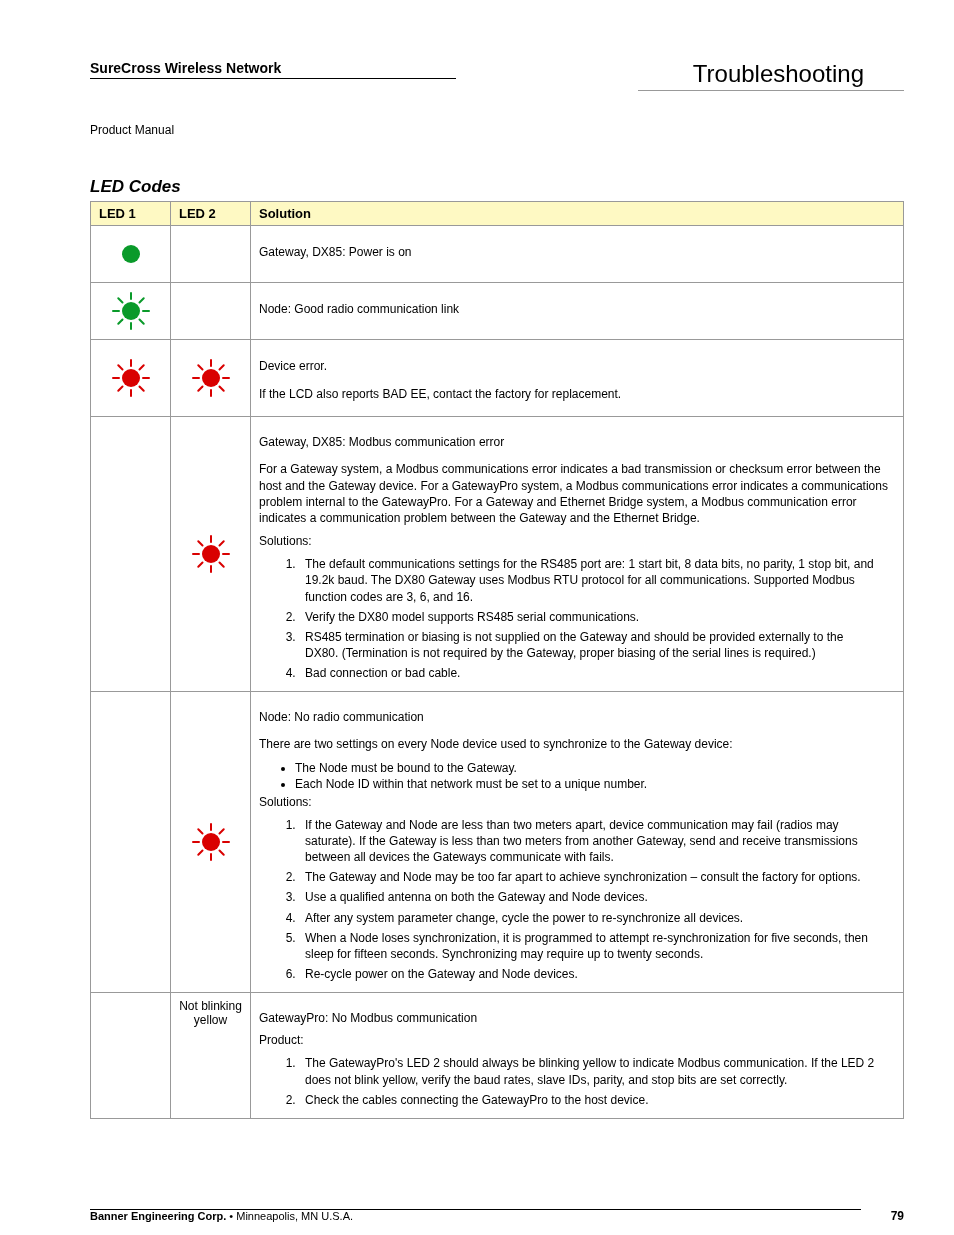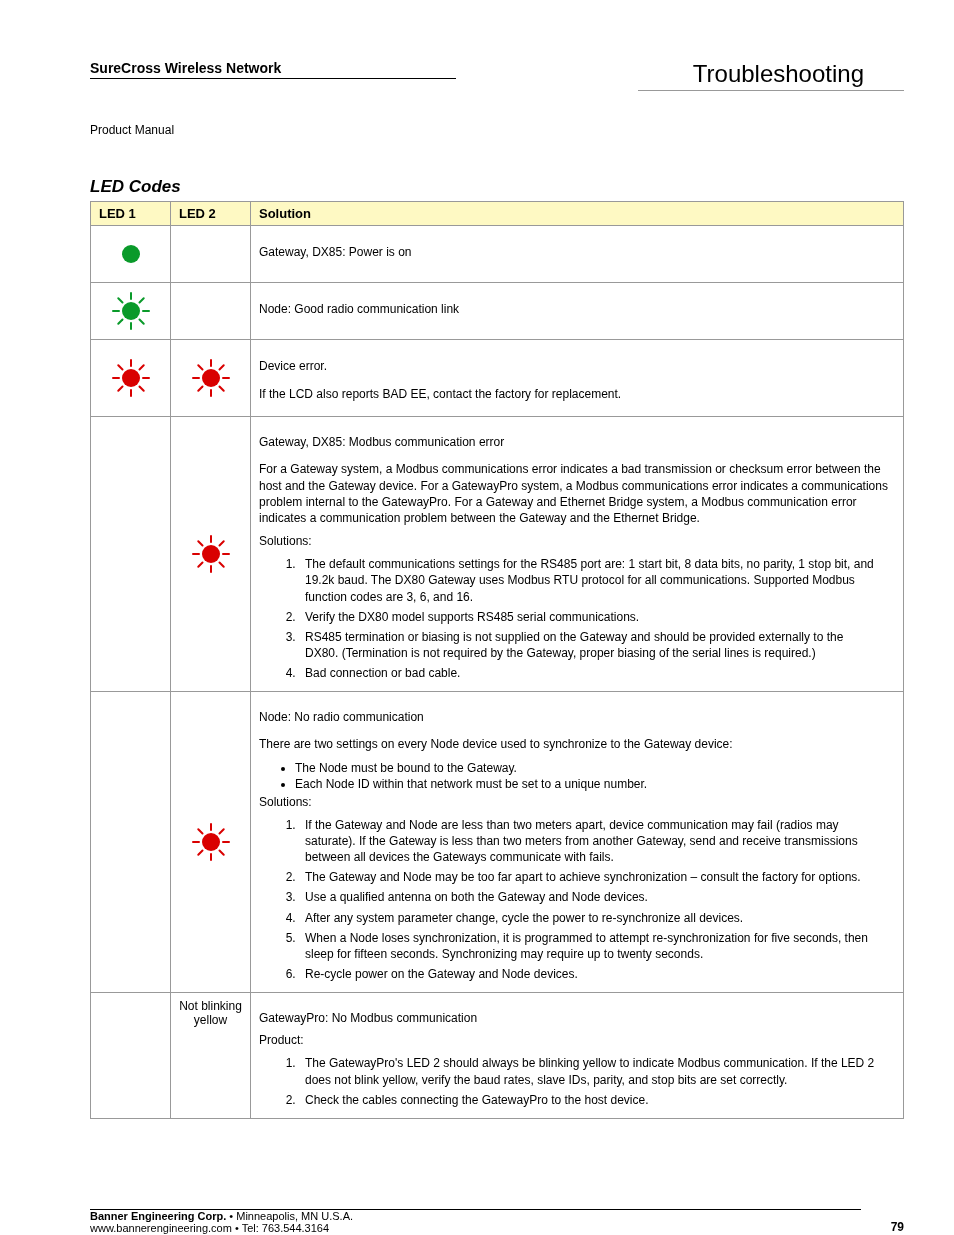--- a/index.html
+++ b/index.html
@@ -72,21 +72,21 @@
   ol.sol-list { margin: 0 16px 0 22px; padding: 0 0 0 18px; }
   ol.sol-list li { margin: 0 0 4px 0; line-height: 1.35; padding-left: 6px; }
   ul.bullet-list { margin: 0 0 4px 0; padding: 0 0 0 36px; }
   ul.bullet-list li { margin: 0 0 2px 0; }
   .solutions-label { margin: 2px 0 8px 0; }
   .icon-cell svg { display: block; margin: 2px auto; }
   .footer {
     margin-top: 90px;
     display: flex;
     justify-content: space-between;
-    align-items: flex-end;
+    align-items: center;
     font-size: 11px;
   }
   .footer-left {
     flex: 1;
     border-top: 1px solid #000;
     padding-top: 0;
   }
   .footer-left .line1 { font-weight: bold; display: inline; }
   .footer-left .line1-rest { font-weight: normal; }
   .page-num { font-size: 12px; font-weight: bold; padding-left: 30px; }
@@ -252,18 +252,17 @@
           </td>
         </tr>
       </tbody>
   </table>
 
   <div class="footer">
     <div class="footer-left">
       <div>
         <span class="line1">Banner Engineering Corp.</span><span class="line1-rest"> • Minneapolis, MN U.S.A.</span>
       </div>
-      <div>www.bannerengineering.com  •  Tel: 763.544.3164</div>
     </div>
     <div class="page-num">79</div>
   </div>
 
 </div>
 
 </body></html>

